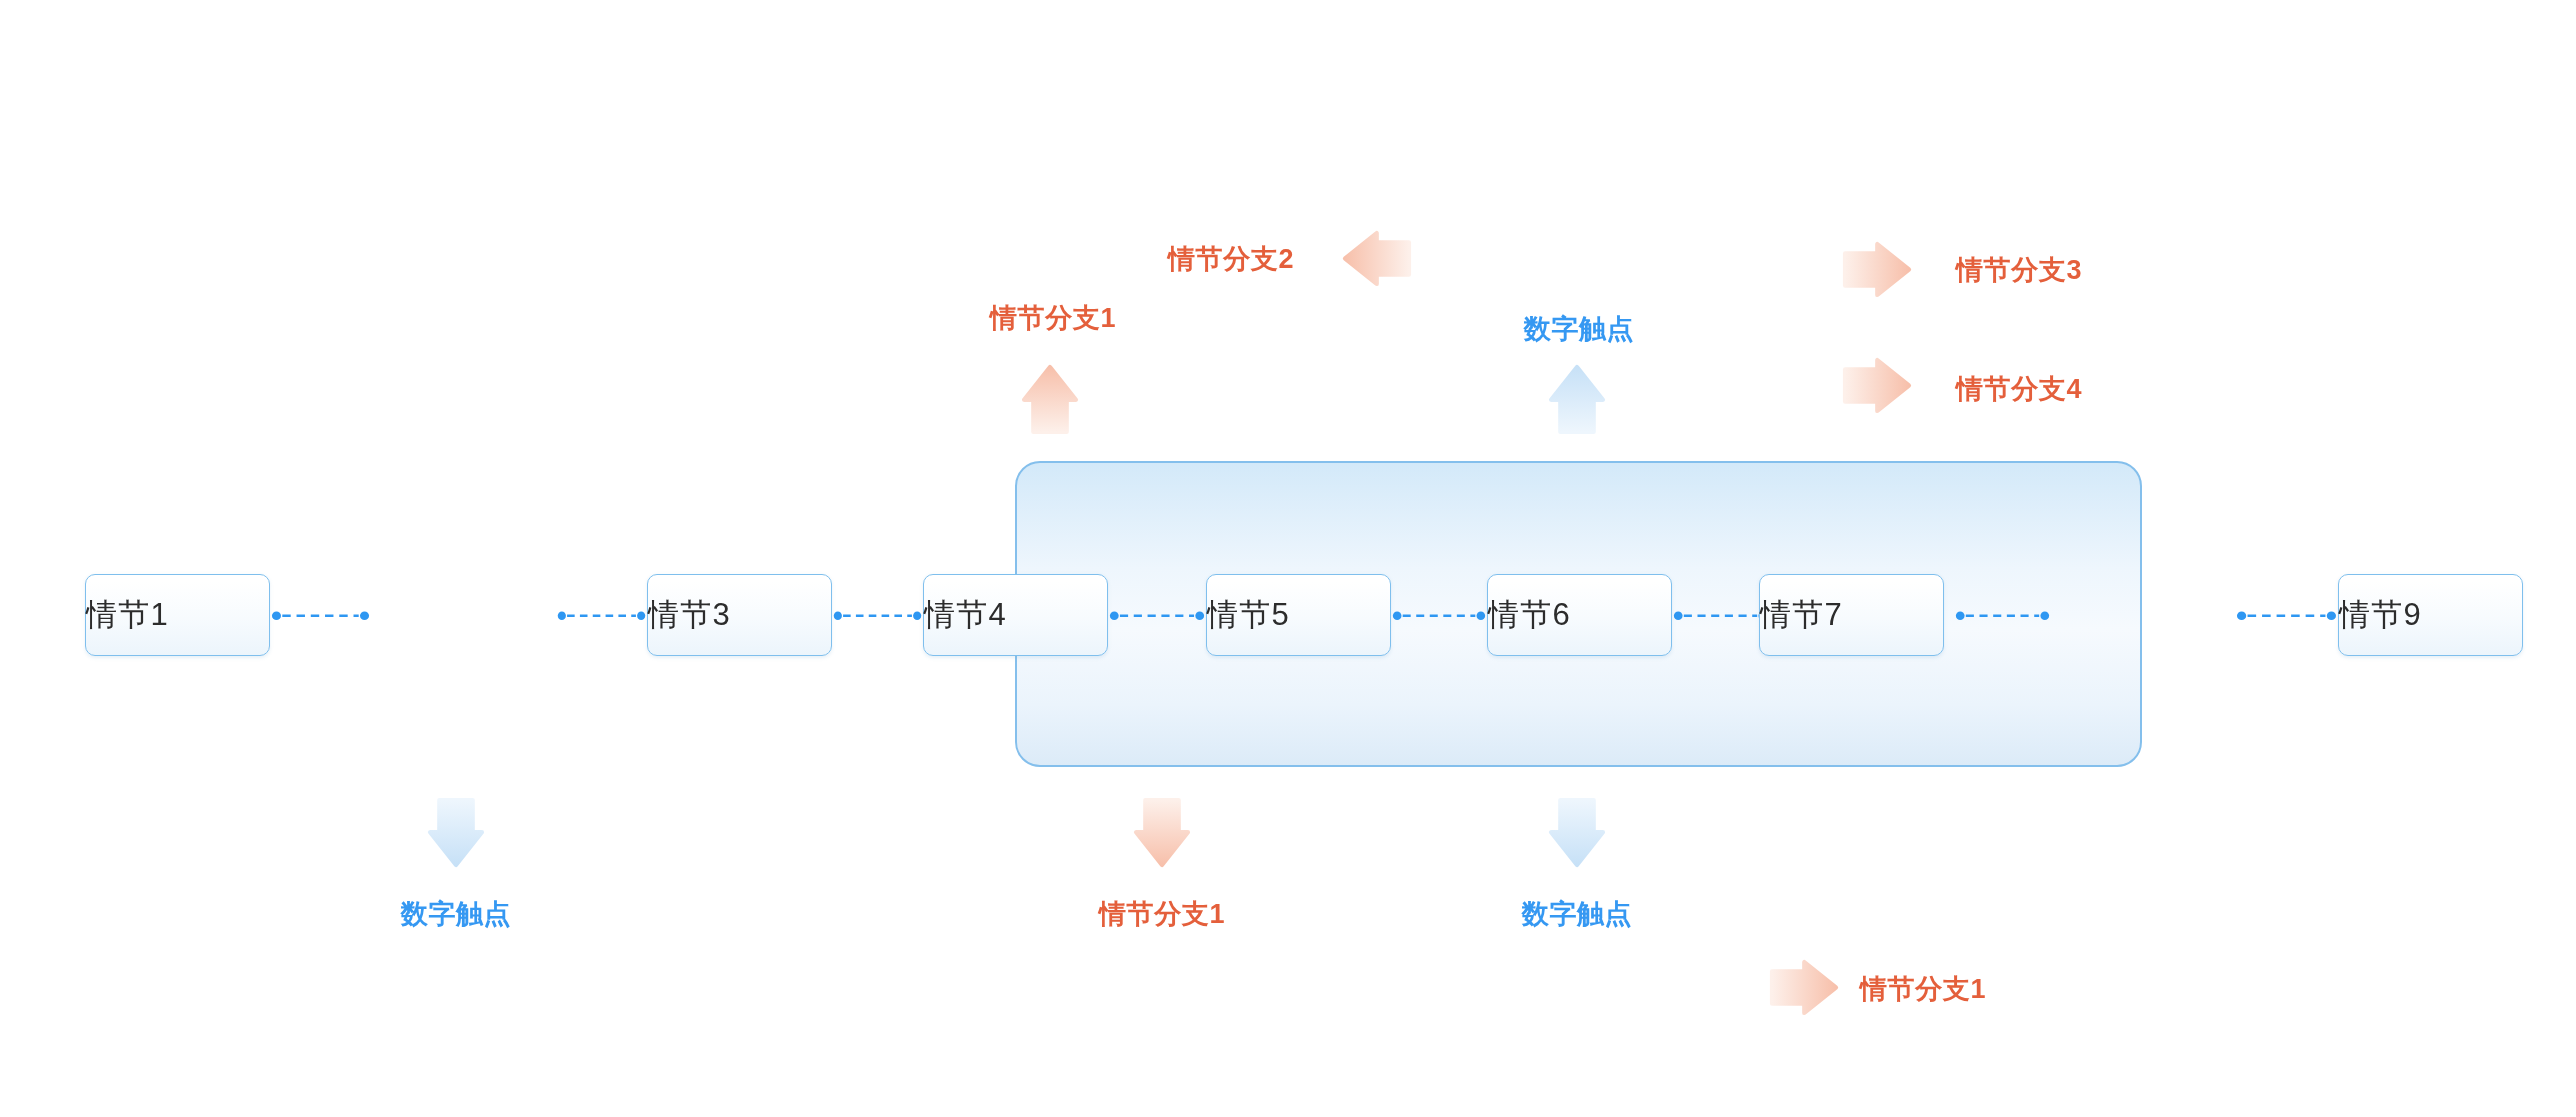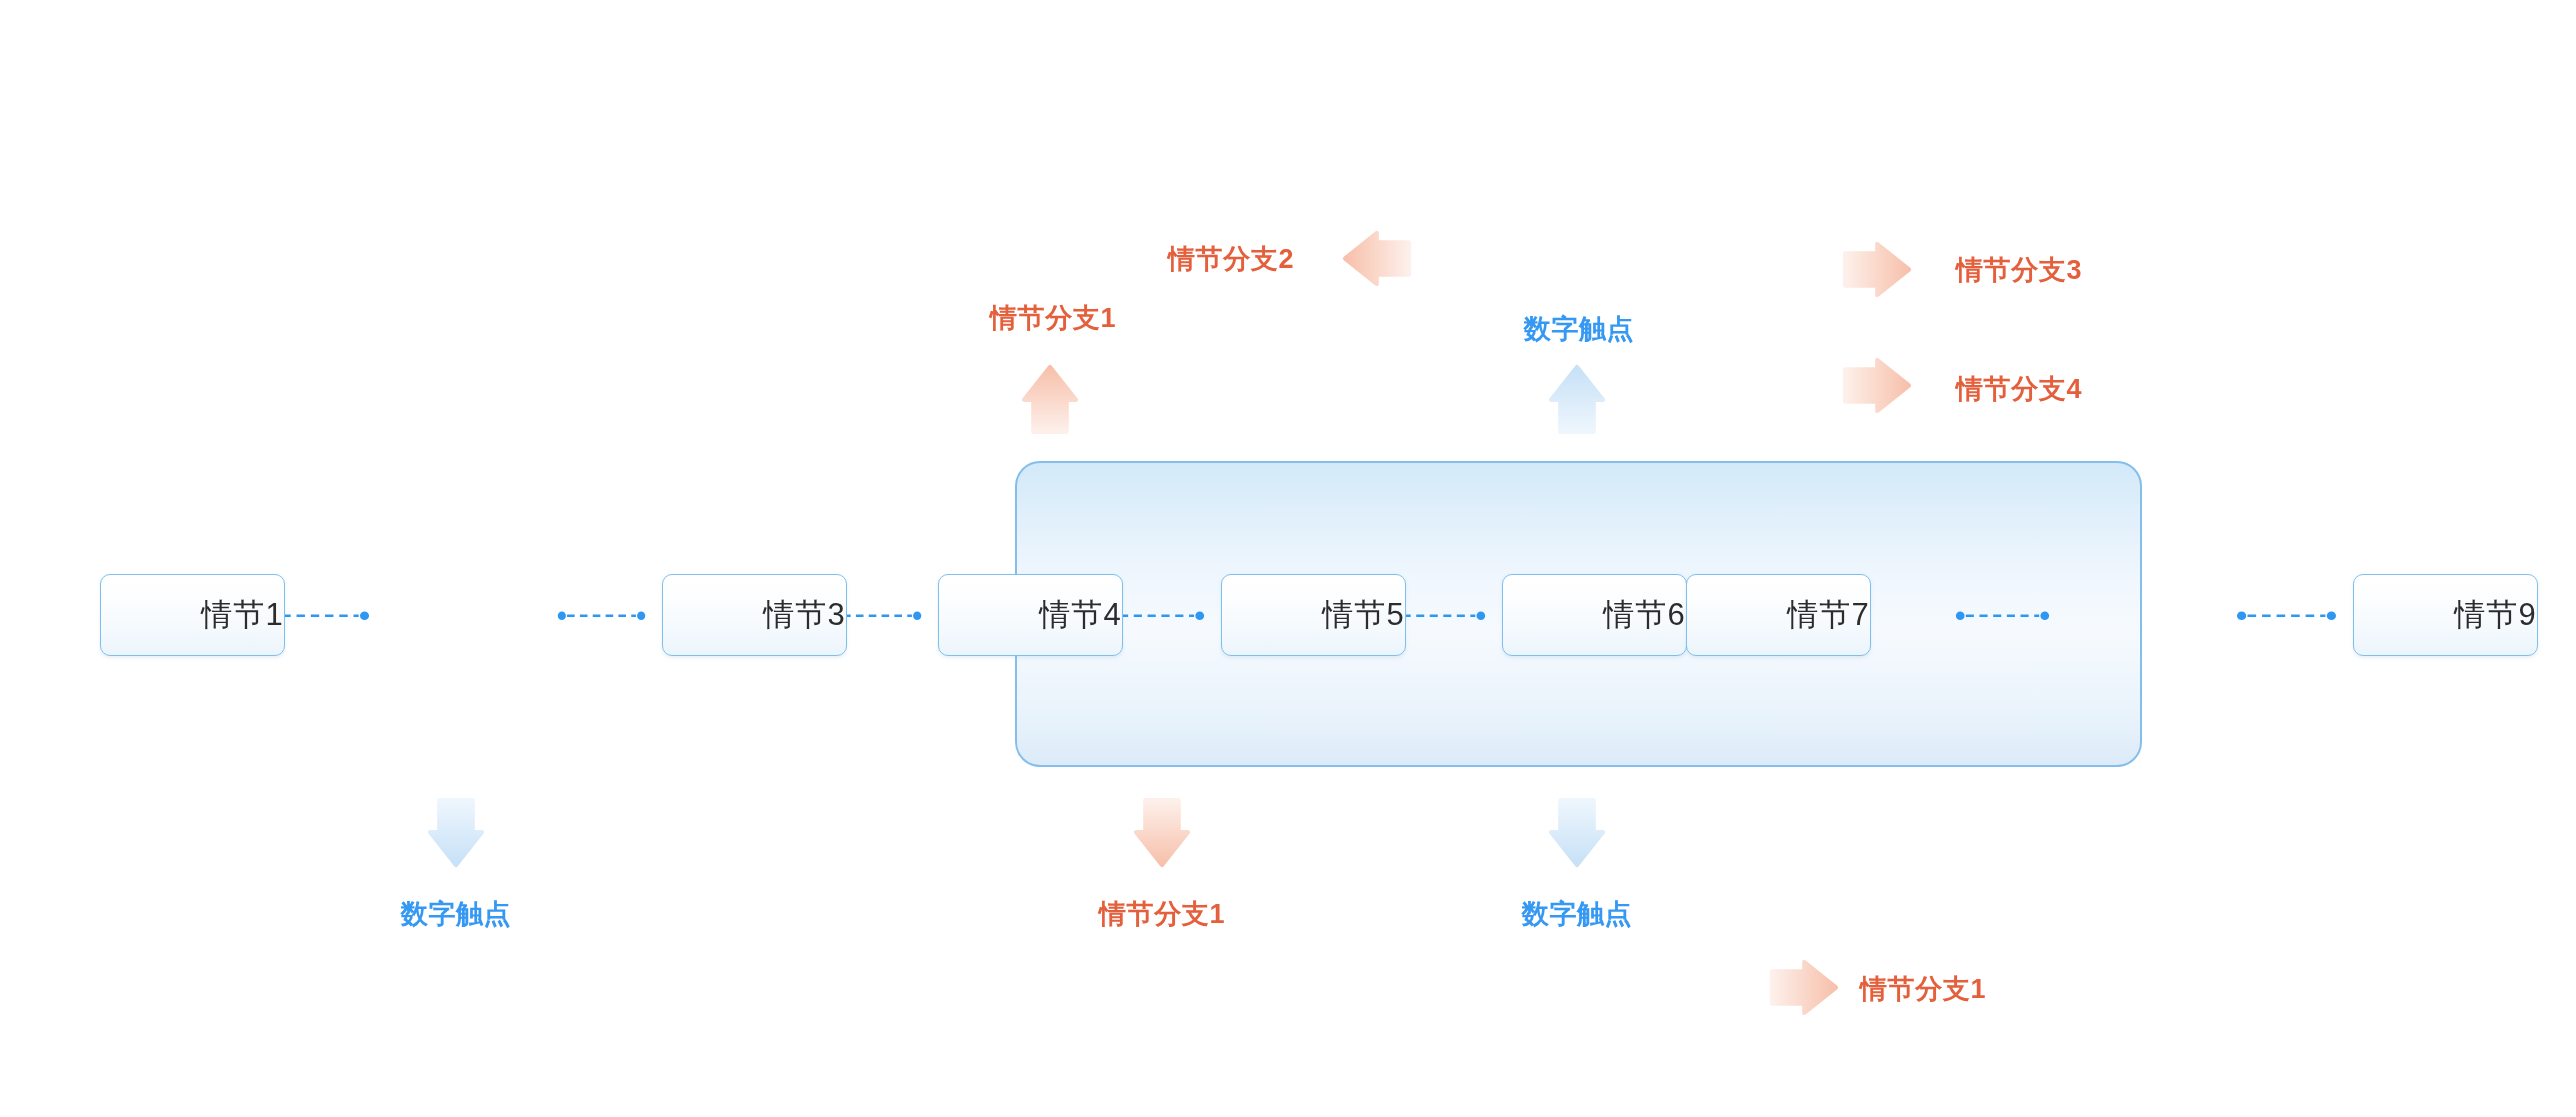--- a/index.html
+++ b/index.html
@@ -10,22 +10,22 @@
   .stage{position:relative;width:2576px;height:1117px;background:#ffffff;overflow:hidden;
          font-family:"Liberation Sans","DejaVu Sans",sans-serif;}
 
   .container-box{position:absolute;left:1015px;top:461px;width:1127px;height:306px;
     border:2.5px solid var(--container-border);border-radius:25px;z-index:1;box-sizing:border-box;
     background:linear-gradient(180deg,#d3e9f9 0%,#eef6fd 35%,#f6fafe 55%,#ebf4fc 80%,#dcebf8 100%);}
 
   .node{position:absolute;top:574px;width:185px;height:82px;z-index:3;box-sizing:border-box;
     border:1.9px solid var(--box-border);border-radius:10px;
     background:linear-gradient(180deg,#ffffff 8%,#f7fbfe 55%,#ecf5fc 100%);
-    display:flex;align-items:center;justify-content:flex-end;
-    box-shadow:0 1.2px 3.7px rgba(120,170,210,0.18);margin-left:15px;}
+    display:flex;align-items:center;justify-content:flex-start;
+    box-shadow:0 1.2px 3.7px rgba(120,170,210,0.18);}
   .node span{font-size:31px;font-weight:500;color:var(--box-text);letter-spacing:1.2px;}
 
   .connector{position:absolute;top:609px;height:13.6px;z-index:2;}
   .connector svg{display:block;}
   .connector circle{fill:var(--connector-blue);}
   .connector line{stroke:var(--connector-blue);stroke-width:4;stroke-dasharray:13 9;}
 
   .label{position:absolute;width:158px;text-align:center;font-size:27px;font-weight:600;
     letter-spacing:0.6px;z-index:4;white-space:nowrap;}
   .label.orange{color:var(--orange-text);}
@@ -135,21 +135,21 @@
     </div>
   <div class="node" style="left:923px">
       <span>情节4</span>
     </div>
   <div class="node" style="left:1206px">
       <span>情节5</span>
     </div>
   <div class="node" style="left:1487px">
       <span>情节6</span>
     </div>
-  <div class="node" style="left:1671px">
+  <div class="node" style="left:1759px">
       <span>情节7</span>
     </div>
   <div class="node" style="left:2338px">
       <span>情节9</span>
     </div>
 
   <div class="label orange" style="left:1152px;top:241px">情节分支2</div>
   <svg class="arr" style="left:1342px;top:230px" width="70" height="57" viewBox="0 0 113 92">
     <path d="M5 46 L56 5 L56 20 L108 20 L108 72 L56 72 L56 87 Z" fill="url(#g-o-left)" stroke="url(#g-o-left)" stroke-width="7" stroke-linejoin="round"></path>
   </svg>

